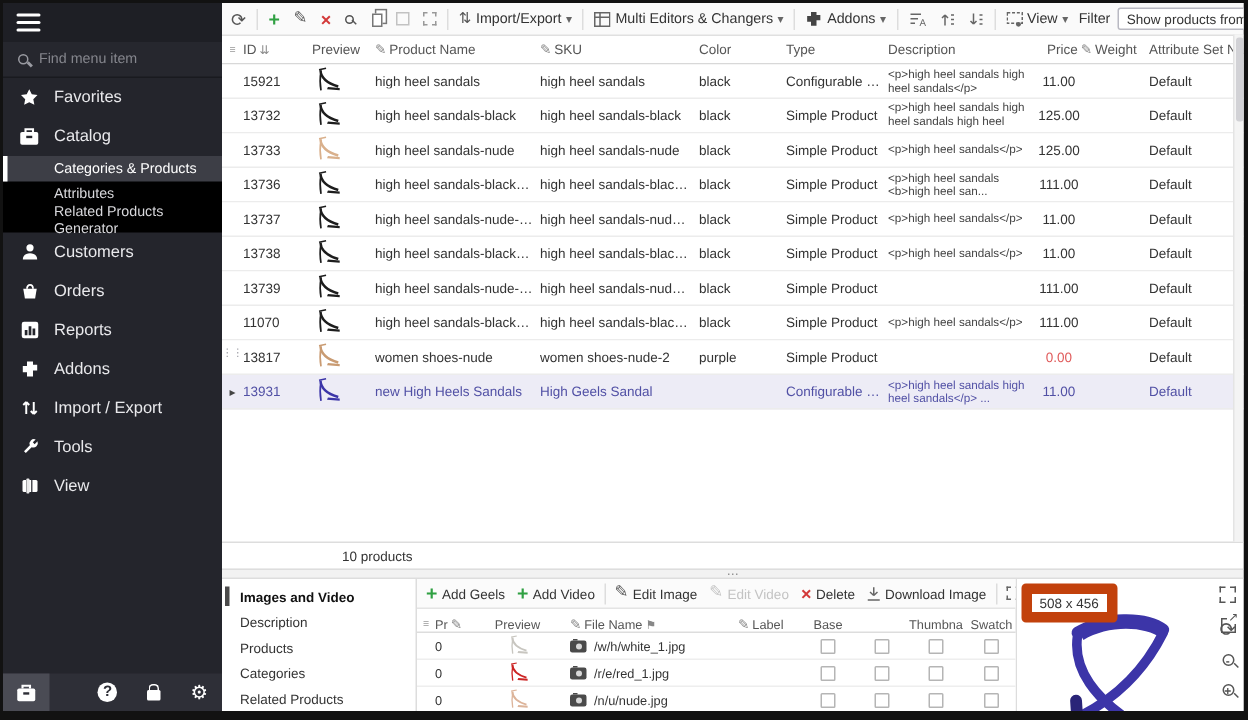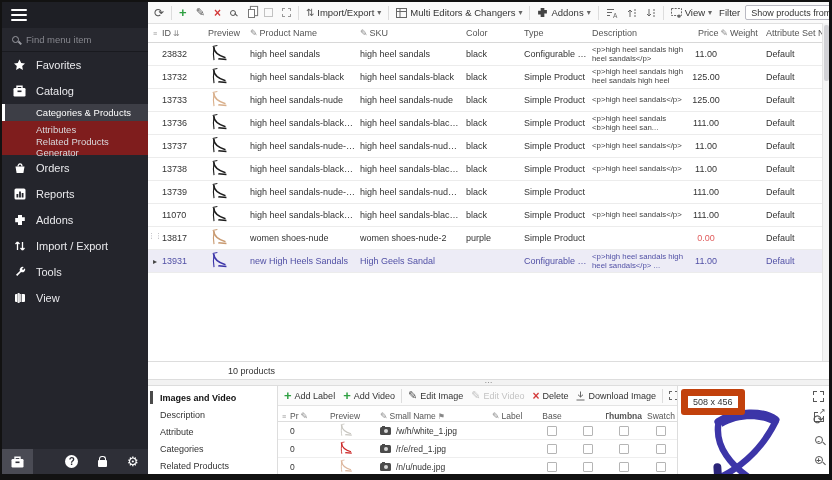--- a/index.html
+++ b/index.html
@@ -14,21 +14,21 @@
   .burger{width:16px;display:flex;flex-direction:column;gap:3px;cursor:pointer;}
   .burger span{display:block;height:2px;background:#fff;border-radius:1px;}
   .sb-search{height:24px;display:flex;align-items:center;gap:7px;padding-left:10px;background:#26272e;border-bottom:1px solid #191a1f;flex:0 0 auto;}
   .mag{width:7px;height:7px;border:1.5px solid #9a9ba2;border-radius:50%;position:relative;flex:0 0 auto;}
   .mag::after{content:"";position:absolute;width:4px;height:1.5px;background:#9a9ba2;right:-3.5px;bottom:-1.5px;transform:rotate(45deg);}
   .sb-search-ph{font-size:9.5px;color:#85868d;}
   .sb-menu{flex:1;display:flex;flex-direction:column;overflow:hidden;}
   .sb-item{height:26px;display:flex;align-items:center;gap:10px;padding-left:11px;font-size:11px;cursor:pointer;flex:0 0 auto;}
   .sb-item .ic{width:13px;height:13px;flex:0 0 auto;display:flex;align-items:center;justify-content:center;}
   .sb-item .ic svg{display:block;}
-  .sb-sub{background:#7f1d1d;}
+  .sb-sub{background:#000000;}
   .sb-subitem{height:17px;display:flex;align-items:center;padding-left:34px;font-size:9.5px;color:#d8d8dc;cursor:pointer;position:relative;flex:0 0 auto;}
   .sb-subitem.sel{background:#3d3e46;color:#fff;}
   .sb-subitem.sel::before{content:"";position:absolute;left:0;top:0;bottom:0;width:3px;background:#fff;}
   .sb-bottom{height:25px;background:#2e2f37;display:flex;align-items:center;flex:0 0 auto;margin-top:auto;}
   .sb-bicon{width:32px;height:25px;display:flex;align-items:center;justify-content:center;cursor:pointer;}
   .sb-bicon.active{background:#4a4b54;}
   .qmark{width:13px;height:13px;border-radius:50%;background:#fff;color:#2e2f37;font-size:10px;font-weight:bold;display:flex;align-items:center;justify-content:center;}
   .locki{width:9px;height:7px;background:#fff;border-radius:1px;position:relative;margin-top:4px;}
   .locki::before{content:"";position:absolute;left:1px;top:-4px;width:5px;height:5px;border:1.6px solid #fff;border-bottom:none;border-radius:3px 3px 0 0;}
   .geari{color:#fff;font-size:13px;line-height:1;}
@@ -149,20 +149,29 @@
           <span>Catalog</span>
         </div>
         <div class="sb-sub">
           <div class="sb-subitem sel">Categories &amp; Products</div>
           <div class="sb-subitem">Attributes</div>
           <div class="sb-subitem">Related Products Generator</div>
         </div>
         <div class="sb-item">
           <span class="ic">
             <svg width="12" height="12" viewBox="0 0 12 12" class="mini">
+              <circle cx="6" cy="3.2" r="2.4" fill="#fff"></circle>
+              <path d="M1.2 11c0-2.7 2.1-4.1 4.8-4.1s4.8 1.4 4.8 4.1z" fill="#fff"></path>
+            </svg>
+          </span>
+          <span>Customers</span>
+        </div>
+        <div class="sb-item">
+          <span class="ic">
+            <svg width="12" height="12" viewBox="0 0 12 12" class="mini">
               <path d="M4 4.5c0-3.5 4-3.5 4 0" stroke="#fff" stroke-width="1.2" fill="none"></path>
               <path d="M1.5 4.5h9L9.4 11H2.6z" fill="#fff"></path>
             </svg>
           </span>
           <span>Orders</span>
         </div>
         <div class="sb-item">
           <span class="ic">
             <svg width="12" height="12" viewBox="0 0 12 12" class="mini">
               <rect x="0.5" y="0.5" width="11" height="11" rx="1.5" fill="#fff"></rect>
@@ -353,21 +362,21 @@
           <span>Weight</span>
         </div>
       <div class="hc">
           <span>Attribute Set Name</span>
         </div>
     </div>
 
     <div class="pg-body" id="pg-body">
         <div class="prow pgrid-cols">
           <div class="rowmark"></div>
-          <div class="c ">23832</div>
+          <div class="c ">15921</div>
           <div class="c"><svg width="20" height="20" viewBox="0 0 32 32">
               <path d="M7.5 5.5 L15 4" stroke="#1d1d1d" stroke-width="1.6" fill="none"></path>
               <path d="M9 6 C9.5 14 16 20 28 23.5" stroke="#1d1d1d" stroke-width="2.6" fill="none"></path>
               <path d="M9.6 7 C8.4 14 8.4 21 9.6 27.5" stroke="#1d1d1d" stroke-width="1.8" fill="none"></path>
               <path d="M17 24 L29.5 25 L29.5 27.5 L16 26.5 Z" fill="#1d1d1d"></path>
             </svg></div>
           <div class="c ">high heel sandals</div>
           <div class="c ">high heel sandals</div>
           <div class="c ">black</div>
           <div class="c ">Configurable Product</div>
@@ -547,30 +556,30 @@
     <div class="pg-footer">
         <span>10 products</span>
       </div>
 
     <div class="hsplit">⋯</div>
 
     <div class="details">
       <div class="dtabs" id="dtabs">
           <div class="dtab sel">Images and Video</div>
           <div class="dtab">Description</div>
-          <div class="dtab">Attribute</div>
+          <div class="dtab">Products</div>
           <div class="dtab">Categories</div>
           <div class="dtab">Related Products</div>
         </div>
 
       <div class="dcenter">
         <div class="dtoolbar">
           <span class="tbtn">
               <span class="plus">+</span>
-              <span>Add Label</span>
+              <span>Add Geels</span>
             </span>
           <span class="tbtn">
               <span class="plus">+</span>
               <span>Add Video</span>
             </span>
           <span class="tsep"></span>
           <span class="tbtn">
               <span class="pencil">✎</span>
               <span>Edit Image</span>
             </span>
@@ -601,34 +610,34 @@
             </div>
           <div class="hc">
               <span>Pr</span>
               <span class="pg-hpencil">✎</span>
             </div>
           <div class="hc" style="justify-content:center;">
               <span>Preview</span>
             </div>
           <div class="hc">
               <span class="pg-hpencil">✎</span>
-              <span>Small Name</span>
+              <span>File Name</span>
               <span style="color:#888;font-size:8px;">⚑</span>
             </div>
           <div class="hc">
               <span class="pg-hpencil">✎</span>
               <span>Label</span>
             </div>
           <div class="hc" style="justify-content:center;">
               <span>Base</span>
             </div>
           <div class="hc" style="justify-content:center;margin-top:20px;">
               <span>Small</span>
             </div>
-          <div class="hc" style="justify-content:flex-end;font-weight:bold;">
+          <div class="hc" style="justify-content:center;">
               <span>Thumbna</span>
             </div>
           <div class="hc" style="justify-content:center;">
               <span>Swatch</span>
             </div>
           <div class="hc"></div>
         </div>
 
         <div id="ig-body">
             <div class="irow igrid-cols">

